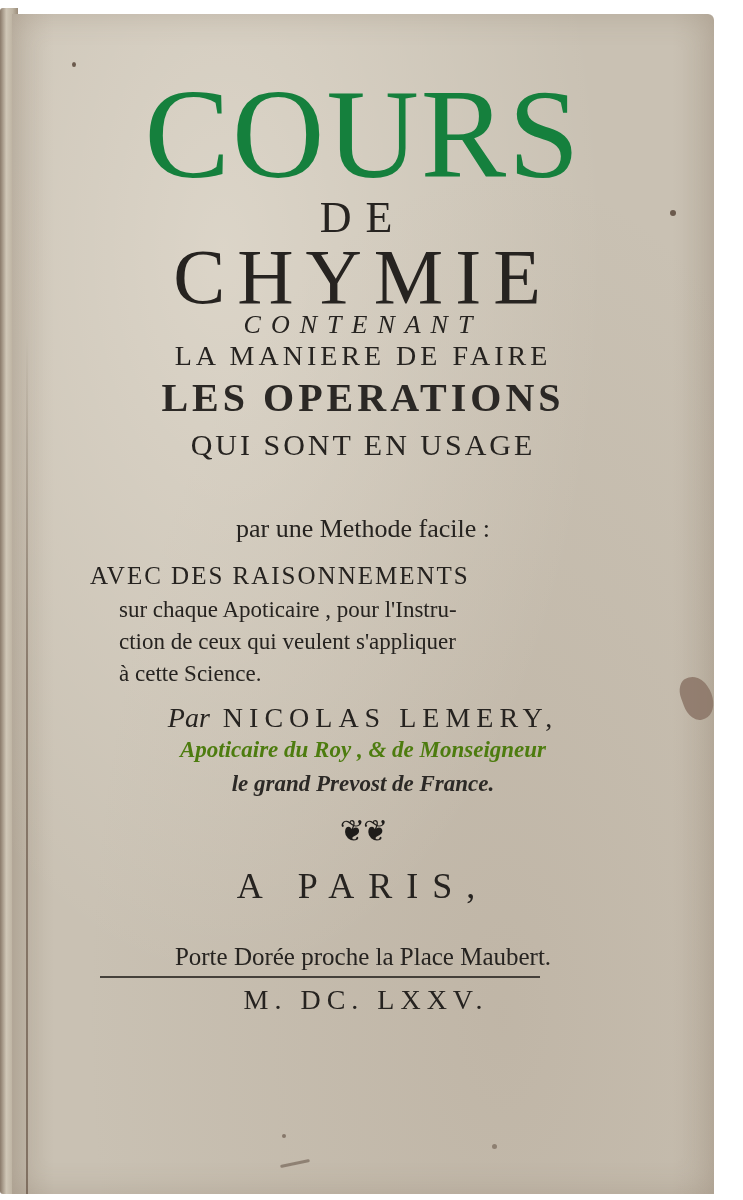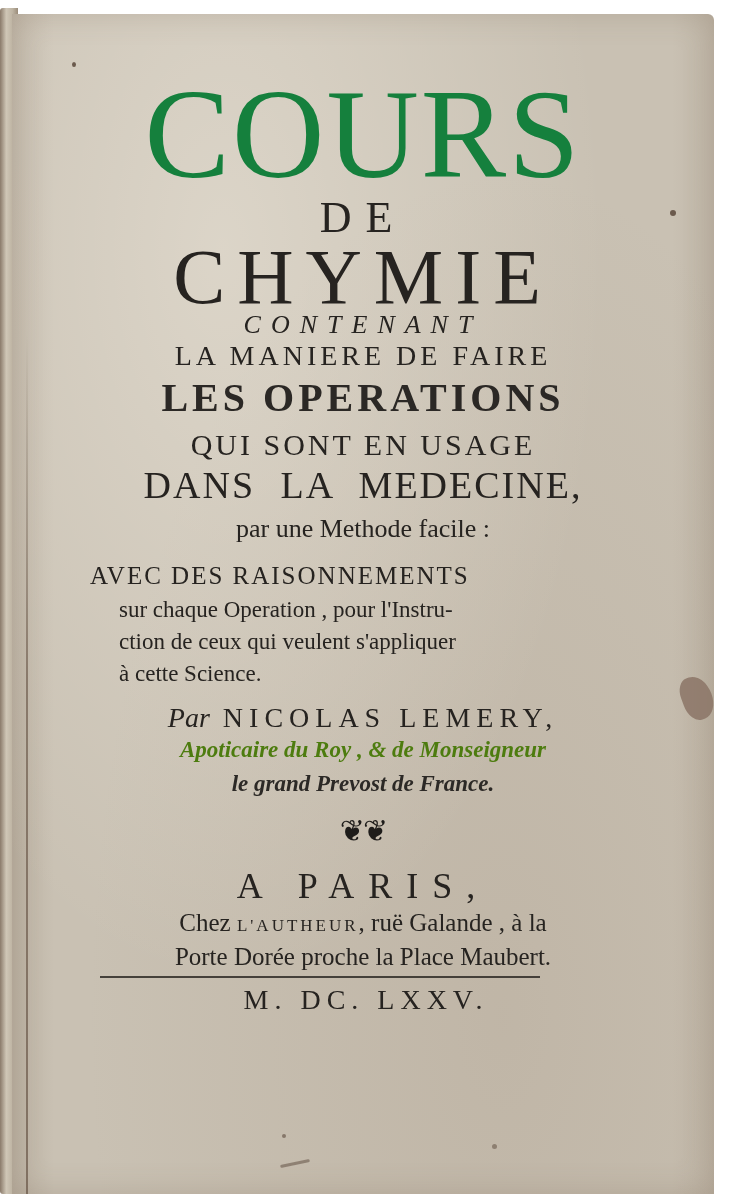--- a/index.html
+++ b/index.html
@@ -81,32 +81,30 @@
 
 <div class="text" style="top:0;height:1200px;">
   <div class="l cours">COURS</div>
   <div class="l de">DE</div>
   <div class="l contenant">CONTENANT</div>
 
   <div class="l chymie">CHYMIE</div>
   <div class="l maniere">LA MANIERE DE FAIRE</div>
   <div class="l operations">LES OPERATIONS</div>
   <div class="l usage">QUI SONT EN USAGE</div>
-  <div class="l medecine">DANS LA MEDECINE,</div>
   <div class="l methode">par une Methode facile :</div>
 
   <div class="l avec">AVEC DES RAISONNEMENTS</div>
-  <div class="l body-line bl1">sur chaque Operation , pour l'Instru-</div>
+  <div class="l body-line bl1">sur chaque Apoticaire , pour l'Instru-</div>
   <div class="l body-line bl2">ction de ceux qui veulent s'appliquer</div>
   <div class="l body-line bl3">à cette Science.</div>
 
   <div class="l par"><i>Par</i> <span>NICOLAS LEMERY,</span></div>
   <div class="l apot">Apoticaire du Roy , &amp; de Monseigneur</div>
   <div class="l prevost">le grand Prevost de France.</div>
 
   <div class="l orn">❦❦</div>
 
   <div class="l paris">A PARIS,</div>
-  <div class="l chez"><span>Chez</span> <span class="sc">L'AUTHEUR</span><span>, ruë Galande , à la</span></div>
   <div class="l porte">Porte Dorée proche la Place Maubert.</div>
   <div class="rule"></div>
   <div class="l year">M. DC. LXXV.</div>
 </div>
 
 </body></html>

